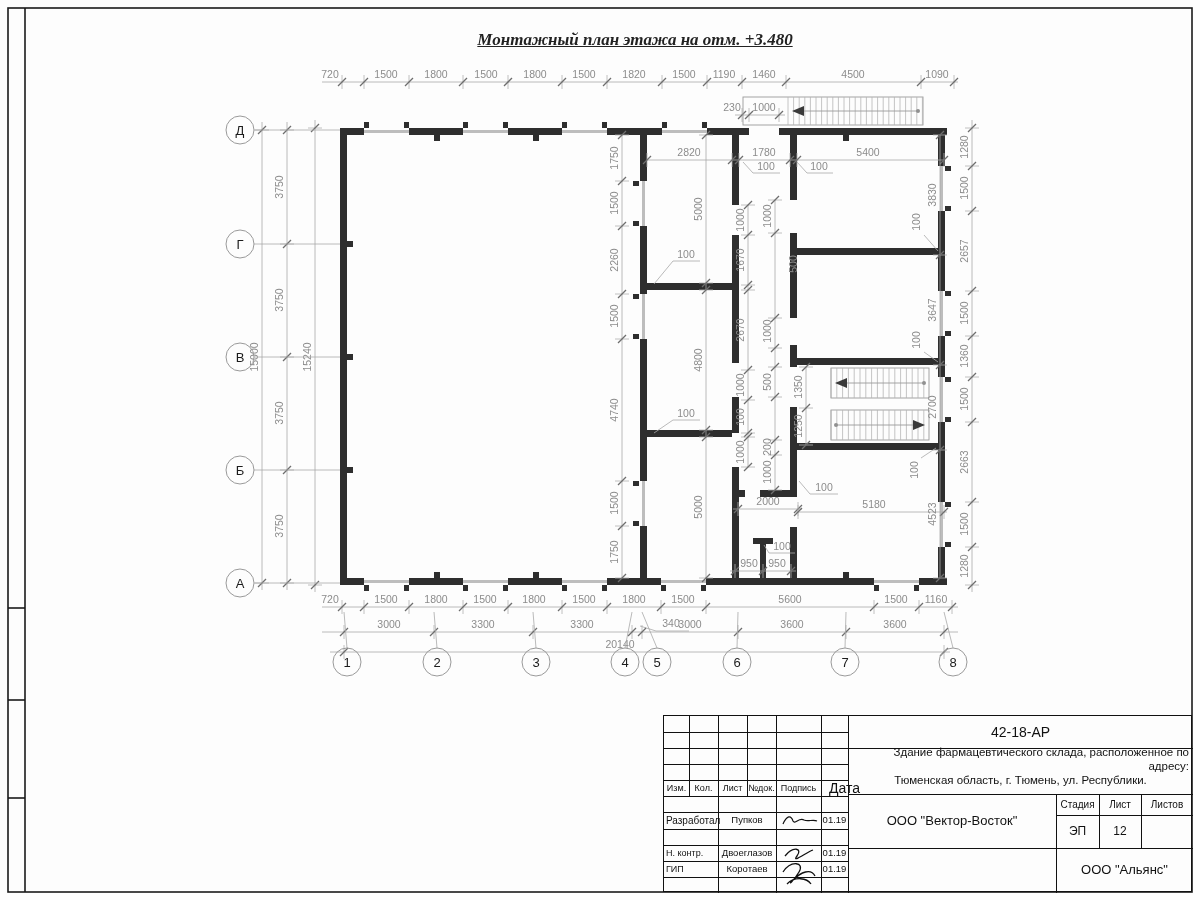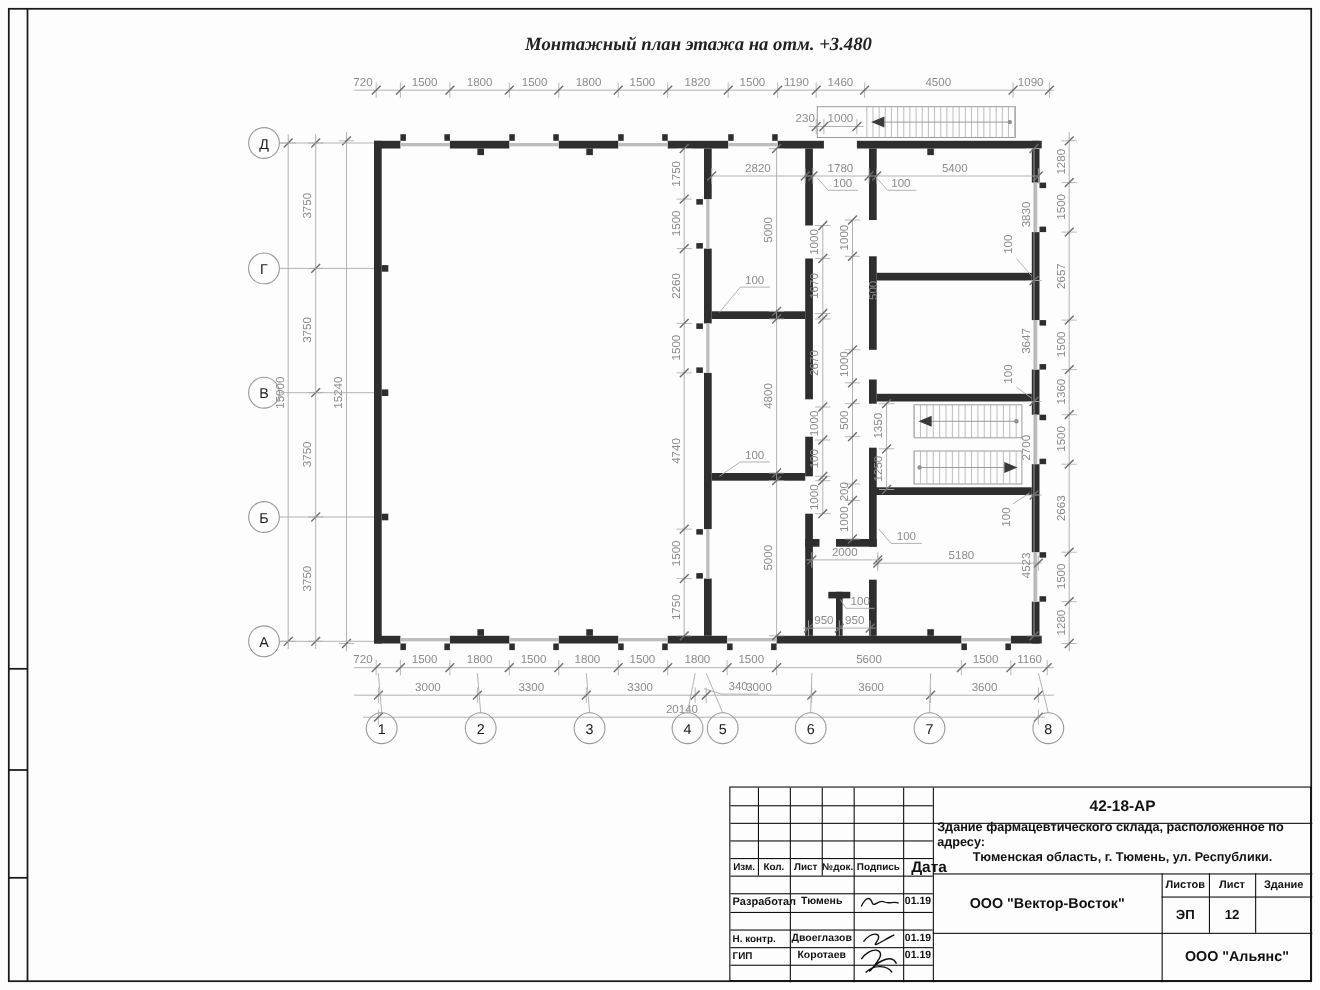--- a/index.html
+++ b/index.html
@@ -13,28 +13,28 @@
   .axis{fill:none;stroke:#9a9a9a;stroke-width:1;}
   .thin{stroke:#9a9a9a;stroke-width:0.9;fill:none;}
   .tread{stroke:#b5b5b5;stroke-width:0.8;}
   .arrow{fill:#3a3a3a;}
   .dot{fill:#909090;}
   .frame{stroke:#1a1a1a;stroke-width:1.6;fill:none;}
   .walls rect{fill:#2e2e2e;}
   .wins rect{fill:#bdbdbd;}
   .caps rect{fill:#2e2e2e;}
   .plan-title{position:absolute;left:400px;top:30px;width:470px;text-align:center;
-    font-size:17px;font-style:italic;color:#222;
+    font-size:17px;font-style:italic;color:#222;text-decoration:underline;
     font-family:"Liberation Serif",serif;font-weight:bold;}
   
   .tb{position:absolute;left:663px;top:715px;width:529px;height:177px;border:1.6px solid #111;box-sizing:border-box;color:#111;}
   .vl,.hl{position:absolute;background:#111;}
   .vl{width:1.3px;}
   .hl{height:1.3px;}
-  .tc{position:absolute;display:flex;align-items:center;justify-content:center;text-align:left;line-height:1.15;font-weight:bold;}
+  .tc{position:absolute;display:flex;align-items:center;justify-content:center;text-align:right;line-height:1.15;}
   .sig-svg{position:absolute;}
 </style>
 </head>
 <body>
 
 <div class="sheet">
 
   <div class="plan-title">Монтажный план этажа на отм. +3.480</div>
 
   <svg id="plan-svg" width="1200" height="900">
@@ -645,42 +645,42 @@
     <div class="hl" style="left:392px;top:99px;width:137px"></div>
 
     <div class="tc" style="left:0;top:64px;width:25px;height:16px;font-size:9px">Изм.</div>
     <div class="tc" style="left:25px;top:64px;width:29px;height:16px;font-size:9px">Кол.</div>
     <div class="tc" style="left:54px;top:64px;width:29px;height:16px;font-size:9px">Лист</div>
     <div class="tc" style="left:83px;top:64px;width:29px;height:16px;font-size:9px">№док.</div>
     <div class="tc" style="left:112px;top:64px;width:45px;height:16px;font-size:9px">Подпись</div>
     <div class="tc" style="left:167px;top:64px;width:27px;height:16px;font-size:14px">Дата</div>
 
     <div class="tc" style="left:2px;top:96px;width:52px;height:17px;font-size:10px;justify-content:flex-start">Разработал</div>
-    <div class="tc" style="left:54px;top:96px;width:58px;height:17px;font-size:9.5px">Тюмень</div>
+    <div class="tc" style="left:54px;top:96px;width:58px;height:17px;font-size:9.5px">Пупков</div>
     <div class="tc" style="left:157px;top:96px;width:27px;height:17px;font-size:9.5px">01.19</div>
     <div class="tc" style="left:2px;top:129px;width:52px;height:16px;font-size:9px;justify-content:flex-start">Н. контр.</div>
     <div class="tc" style="left:54px;top:129px;width:58px;height:16px;font-size:9.5px">Двоеглазов</div>
     <div class="tc" style="left:157px;top:129px;width:27px;height:16px;font-size:9.5px">01.19</div>
     <div class="tc" style="left:2px;top:145px;width:52px;height:16px;font-size:9px;justify-content:flex-start">ГИП</div>
     <div class="tc" style="left:54px;top:145px;width:58px;height:16px;font-size:9.5px">Коротаев</div>
     <div class="tc" style="left:157px;top:145px;width:27px;height:16px;font-size:9.5px">01.19</div>
 
     <svg class="sig-svg" style="left:113px;top:96px" width="44" height="17">
       <path d="M6,12 C10,3 14,3 16,9 C18,13 22,5 27,8 C31,10 36,7 40,9" stroke="#111" stroke-width="1.2" fill="none"></path>
     </svg>
     <svg class="sig-svg" style="left:113px;top:126px" width="44" height="50">
       <path d="M8,14 C16,4 26,6 20,14 C14,22 30,10 36,8 M6,30 C14,18 28,20 22,30 C16,40 10,44 16,38 C24,30 34,26 38,34 M10,42 C18,34 30,36 34,42" stroke="#111" stroke-width="1.3" fill="none"></path>
     </svg>
 
     <div class="tc" style="left:184px;top:0;width:345px;height:32px;font-size:14px">42-18-АР</div>
     <div class="tc" style="left:188px;top:32px;width:337px;height:23px;font-size:11.5px">Здание фармацевтического склада, расположенное по адресу:</div>
     <div class="tc" style="left:188px;top:53px;width:337px;height:23px;font-size:11.5px">Тюменская область, г. Тюмень, ул. Республики.</div>
     <div class="tc" style="left:184px;top:78px;width:208px;height:54px;font-size:13px">ООО "Вектор-Восток"</div>
-    <div class="tc" style="left:392px;top:78px;width:43px;height:21px;font-size:10px">Листов</div>
+    <div class="tc" style="left:392px;top:78px;width:43px;height:21px;font-size:10px">Стадия</div>
     <div class="tc" style="left:435px;top:78px;width:42px;height:21px;font-size:10px">Лист</div>
-    <div class="tc" style="left:477px;top:78px;width:52px;height:21px;font-size:10px">Здание</div>
+    <div class="tc" style="left:477px;top:78px;width:52px;height:21px;font-size:10px">Листов</div>
     <div class="tc" style="left:392px;top:99px;width:43px;height:33px;font-size:12px">ЭП</div>
     <div class="tc" style="left:435px;top:99px;width:42px;height:33px;font-size:12px">12</div>
     <div class="tc" style="left:477px;top:99px;width:52px;height:33px;font-size:12px"></div>
     <div class="tc" style="left:392px;top:132px;width:137px;height:45px;font-size:13px">ООО "Альянс"</div>
   </div>
 
 </div>
 
 </body></html>

